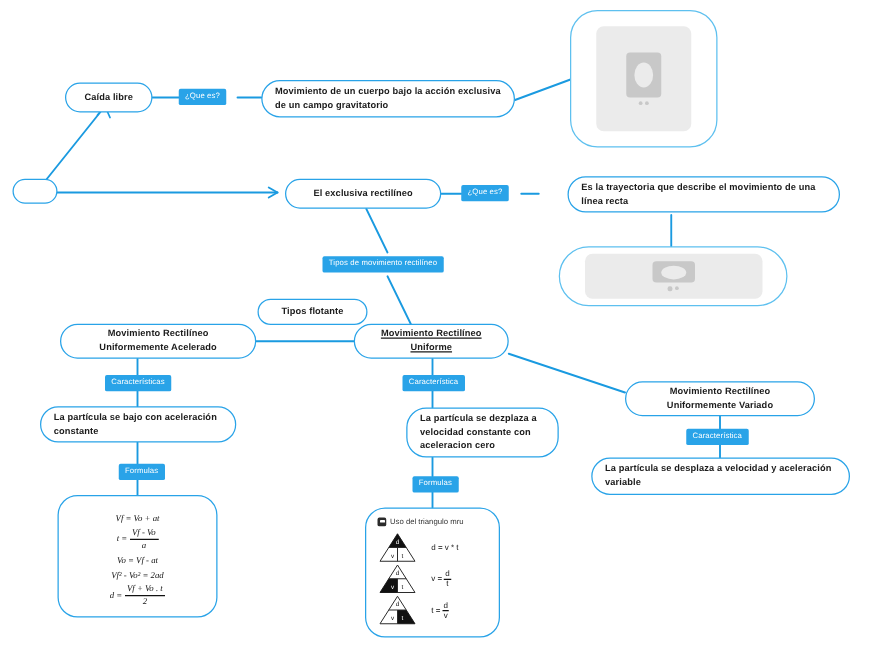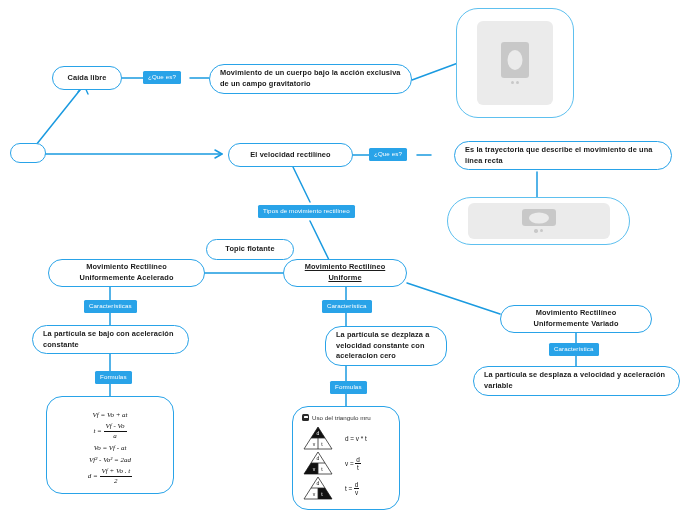--- a/index.html
+++ b/index.html
@@ -197,21 +197,21 @@
         </div>
         <div class="dots">
             <i style="width:3.5px;height:3.5px;"></i>
             <i style="width:3px;height:3px;"></i>
           </div>
       </div>
     </div>
   </div>
 
   <div class="node center" style="left:228px;top:143px;width:125px;height:24px;">
-    <span class="txt">El velocidad rectilíneo</span>
+    <span class="txt">El exclusiva rectilíneo</span>
   </div>
 
   <div class="chip" style="left:369px;top:148px;">¿Que es?</div>
 
   <div class="node" style="left:454px;top:141px;width:218px;height:29px;border-radius:15px;">
     <span class="txt">Es la trayectoria que describe el movimiento de una línea recta</span>
   </div>
 
   <div class="imgcard" style="left:447px;top:197px;width:183px;height:48px;border-radius:24px;">
     <div class="inner" style="width:142px;height:36px;">
@@ -223,21 +223,21 @@
             <i style="width:3.5px;height:3.5px;"></i>
             <i style="width:3px;height:3px;"></i>
           </div>
       </div>
     </div>
   </div>
 
   <div class="chip" style="left:258px;top:205px;">Tipos de movimiento rectilíneo</div>
 
   <div class="node center" style="left:206px;top:239px;width:88px;height:21px;">
-    <span class="txt">Topic flotante</span>
+    <span class="txt">Tipos flotante</span>
   </div>
 
   <div class="node center" style="left:48px;top:259px;width:157px;height:28px;border-radius:15px;">
     <span class="txt">Movimiento Rectilíneo Uniformemente Acelerado</span>
   </div>
 
   <div class="chip" style="left:84px;top:300px;">Características</div>
 
   <div class="node" style="left:32px;top:325px;width:157px;height:29px;border-radius:15px;">
     <span class="txt">La partícula se bajo con aceleración constante</span>

